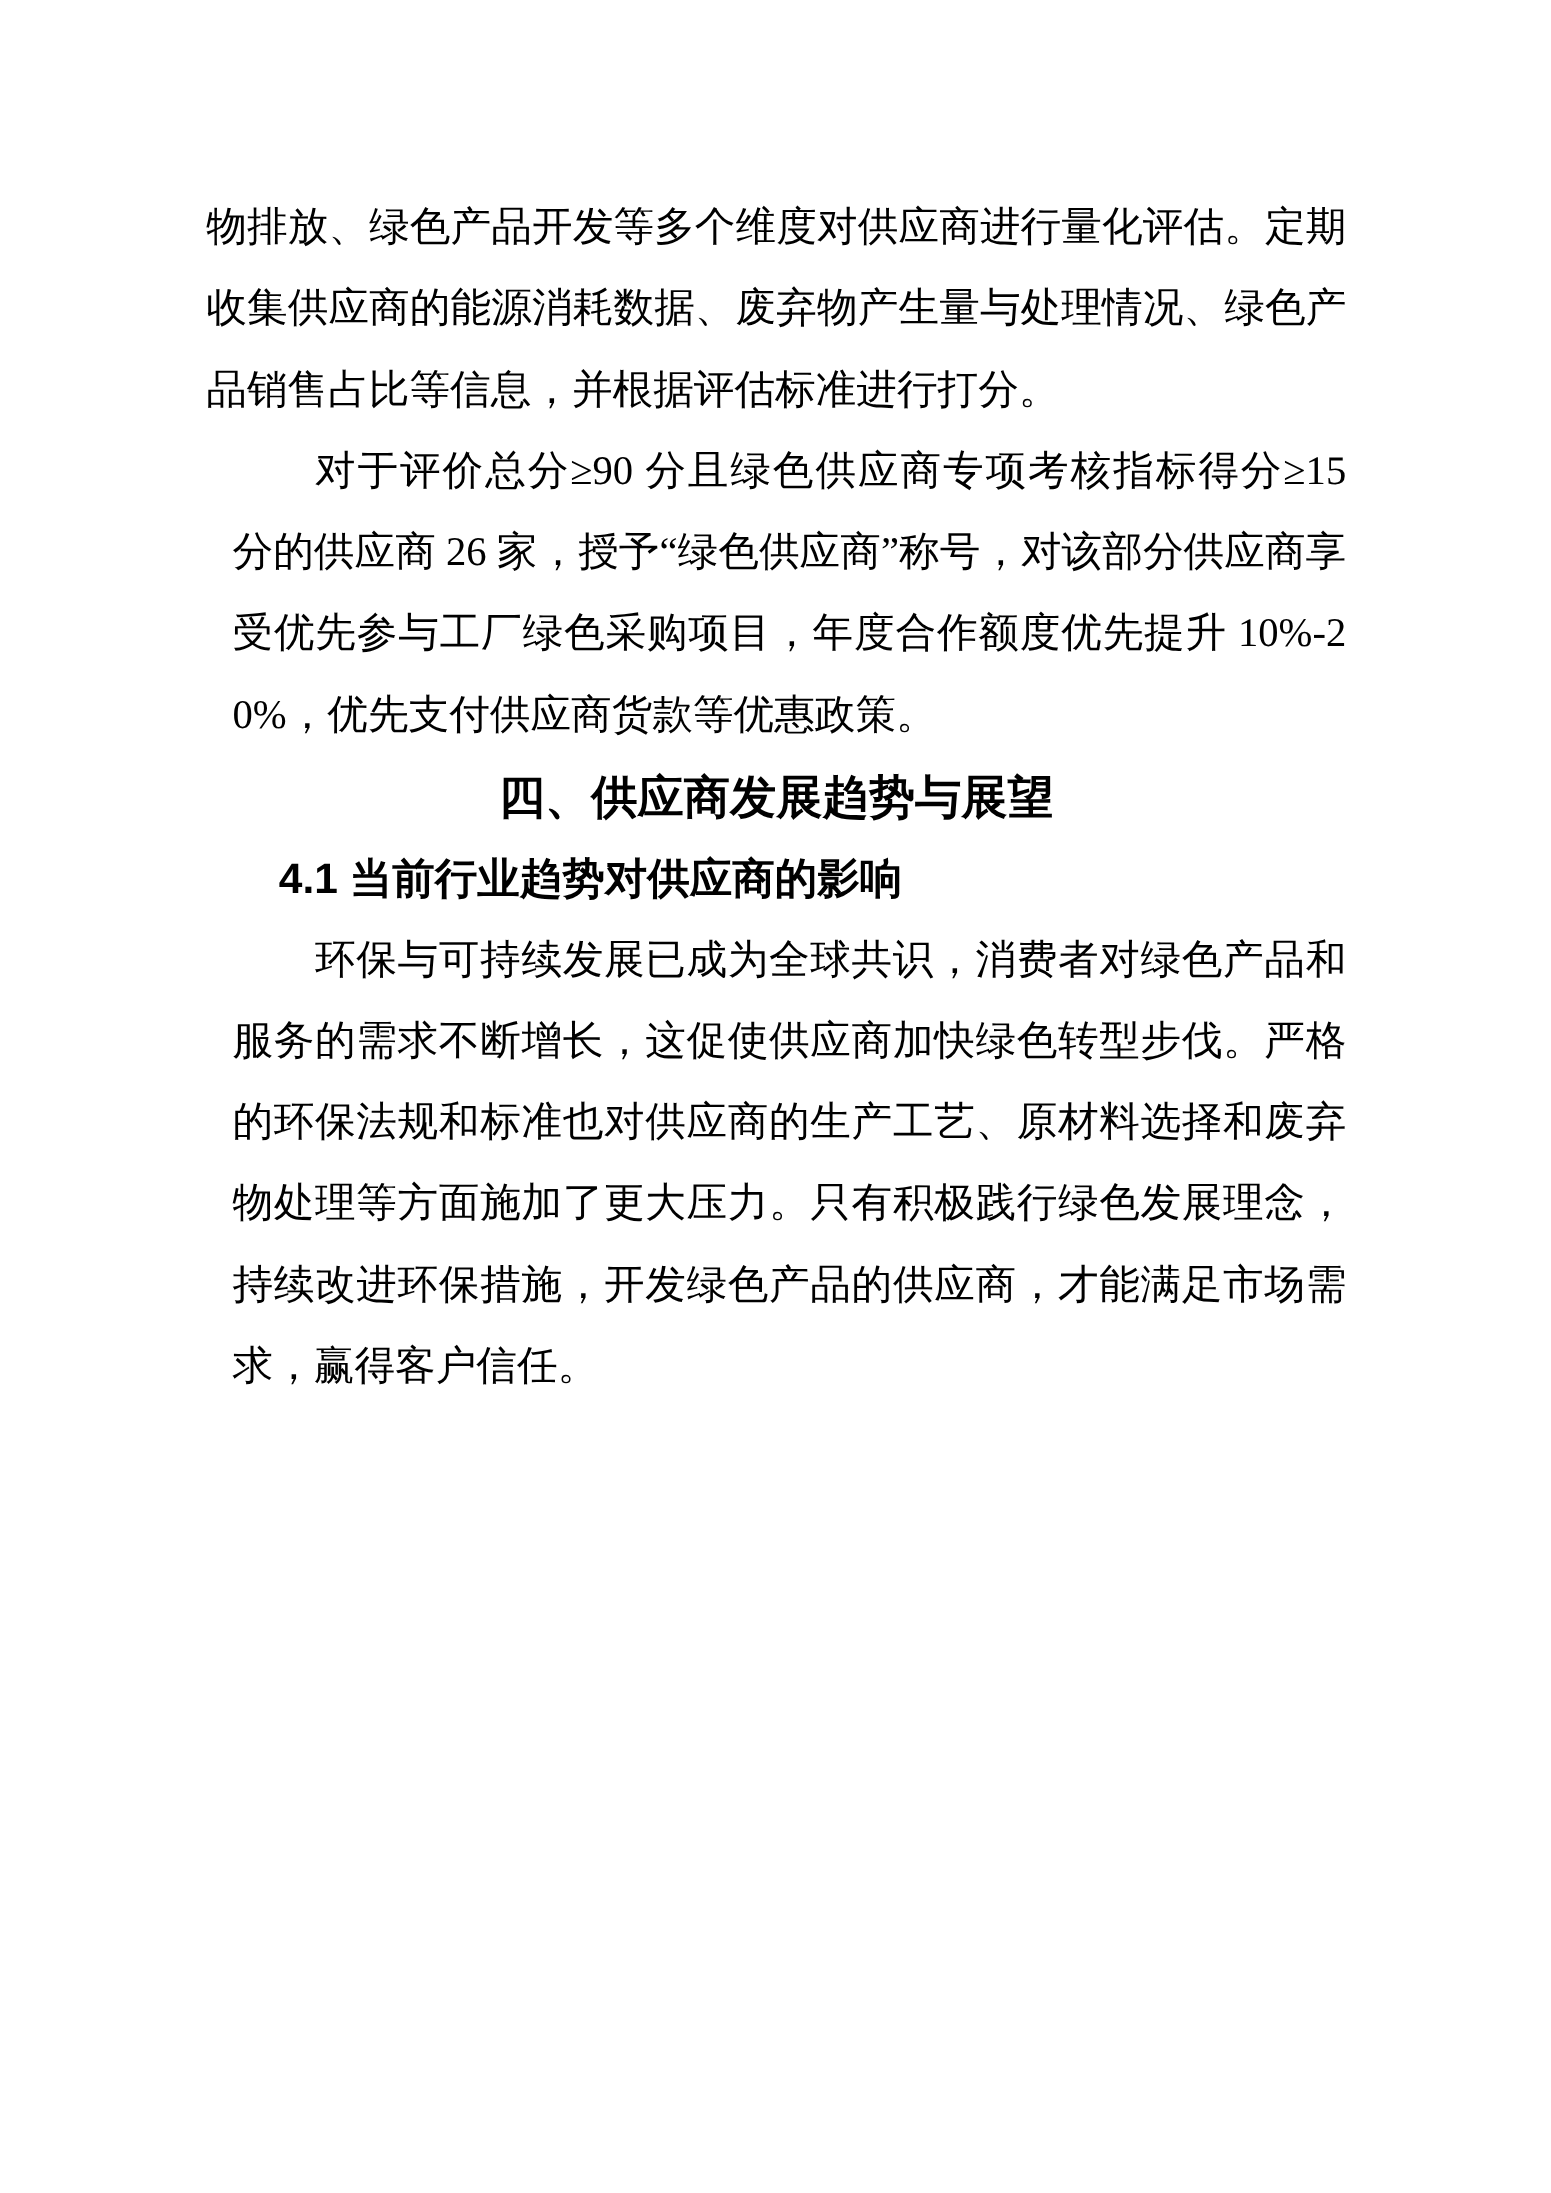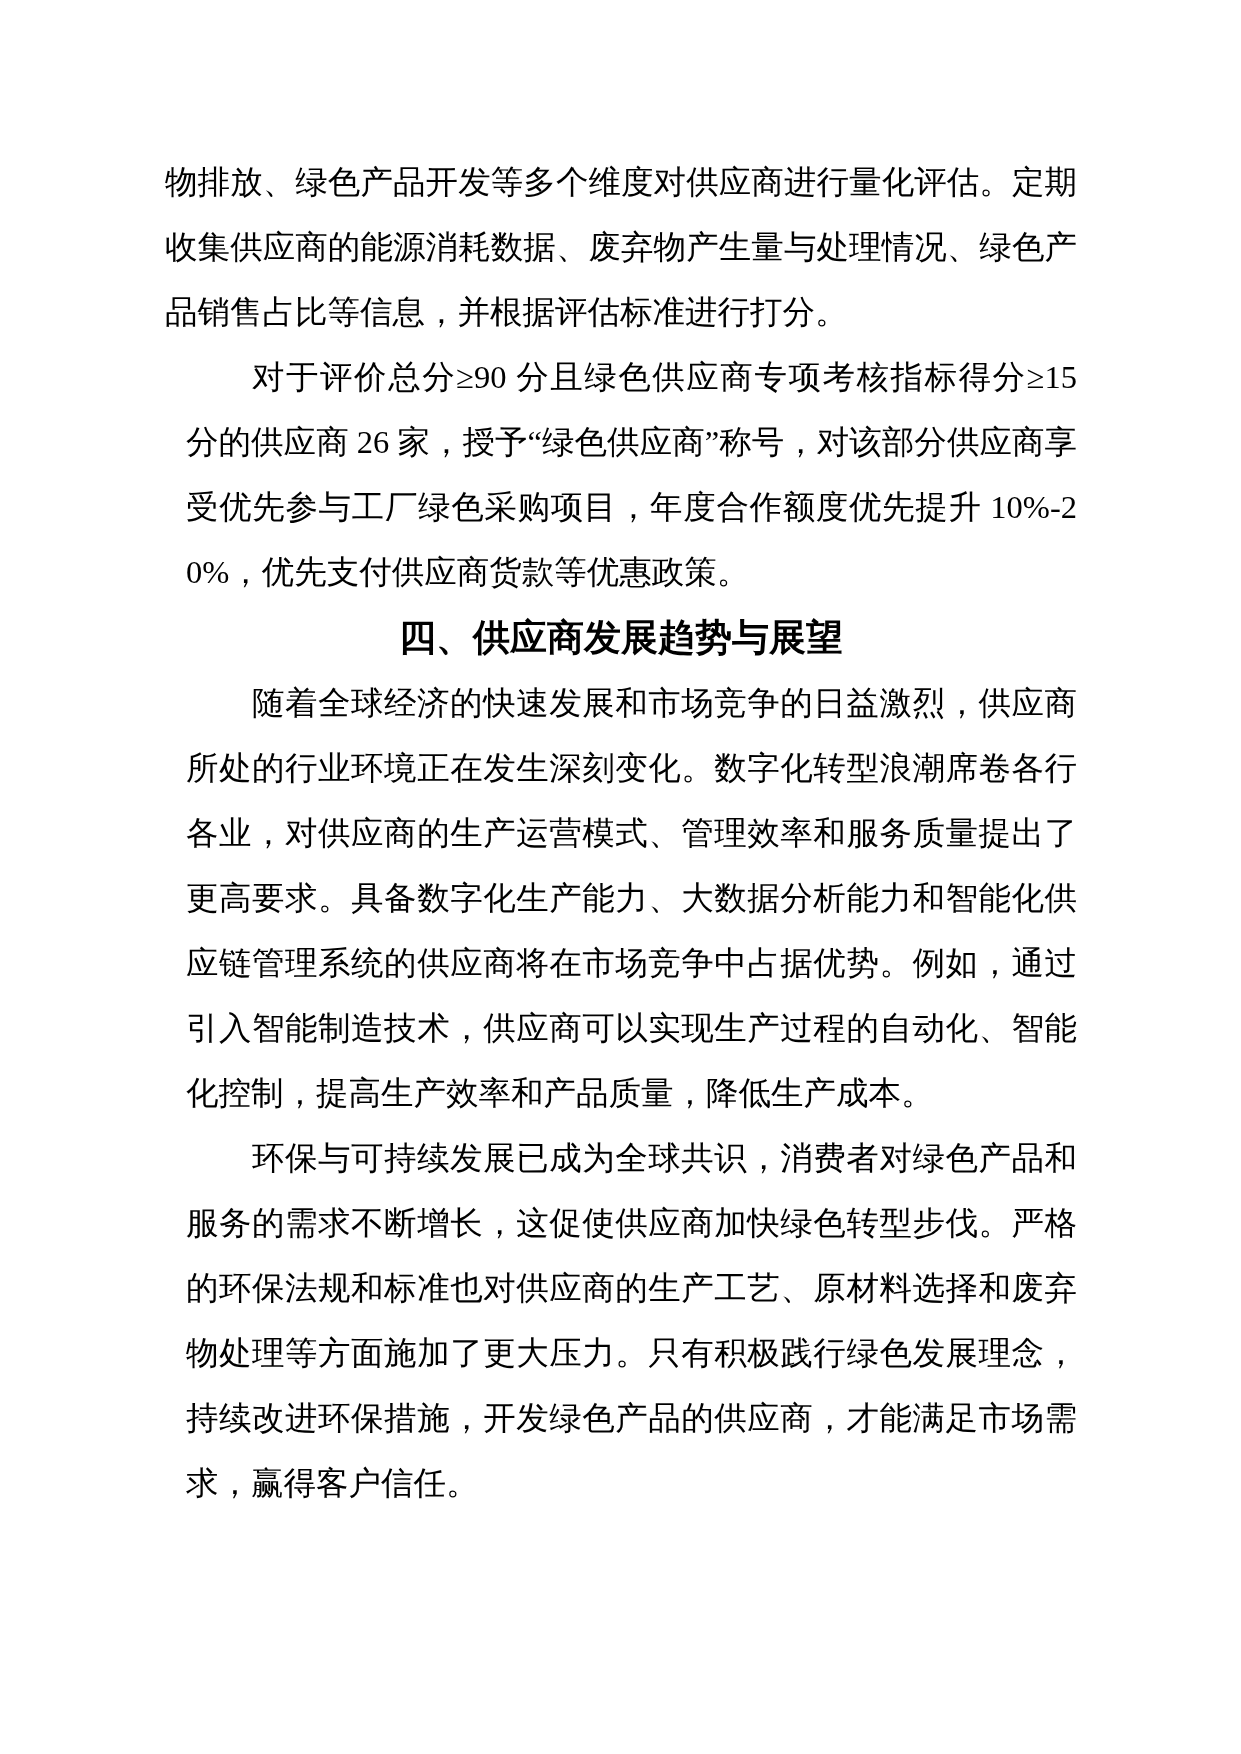--- a/index.html
+++ b/index.html
@@ -55,16 +55,16 @@
   }
 </style>
 </head>
 <body>
 
 <main class="page">
   <div class="content">
       <p class="para">物排放、绿色产品开发等多个维度对供应商进行量化评估。定期收集供应商的能源消耗数据、废弃物产生量与处理情况、绿色产品销售占比等信息，并根据评估标准进行打分。</p>
       <p class="para indent">对于评价总分≥90 分且绿色供应商专项考核指标得分≥15 分的供应商 26 家，授予“绿色供应商”称号，对该部分供应商享受优先参与工厂绿色采购项目，年度合作额度优先提升 10%-20%，优先支付供应商货款等优惠政策。</p>
       <p class="para heading1">四、供应商发展趋势与展望</p>
-      <p class="para indent">随着全球经济的快速发展和市场竞争的日益激烈，供应商所处的行业环境正在发生深刻变化。数字化转型浪潮席卷各行各业，对供应商的生产运营模式、管理效率和服务质量提出了更高要求。具备数字化生产能力、大数据分析能力和智能化供应链管理系统的供应商将在市场竞争中占据优势。例如，通过引入智能制造技术，供应商可以实现生产过程的自动化、智能化控制，提高生产效率和产品质量，降低生产成本。</p>
+      <p class="para heading2">4.1 当前行业趋势对供应商的影响</p>
       <p class="para indent">环保与可持续发展已成为全球共识，消费者对绿色产品和服务的需求不断增长，这促使供应商加快绿色转型步伐。严格的环保法规和标准也对供应商的生产工艺、原材料选择和废弃物处理等方面施加了更大压力。只有积极践行绿色发展理念，持续改进环保措施，开发绿色产品的供应商，才能满足市场需求，赢得客户信任。</p>
     </div>
 </main>
 
 </body></html>

